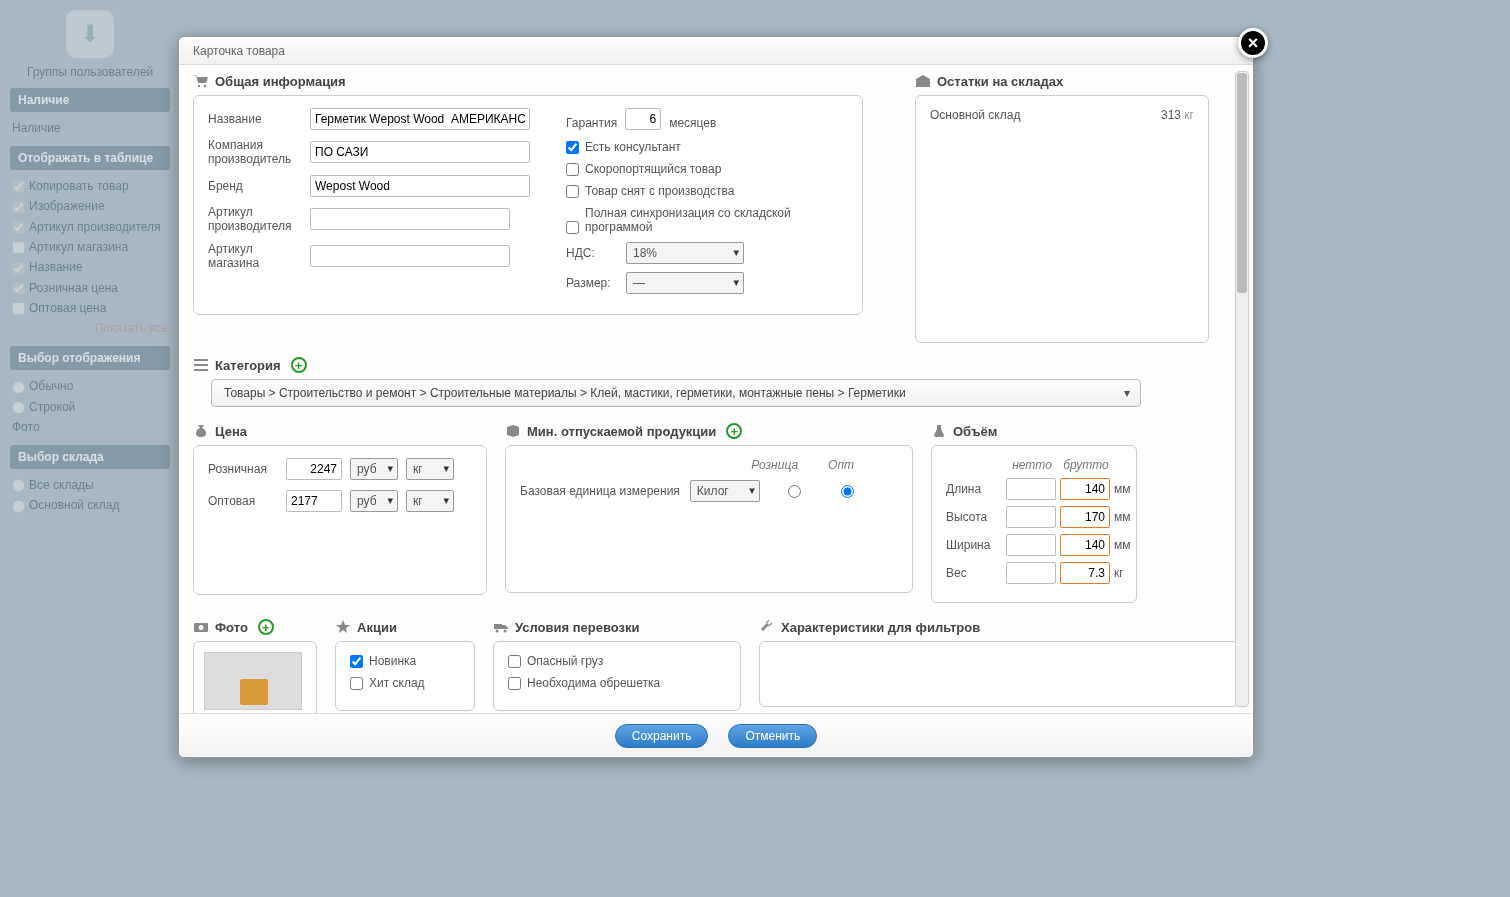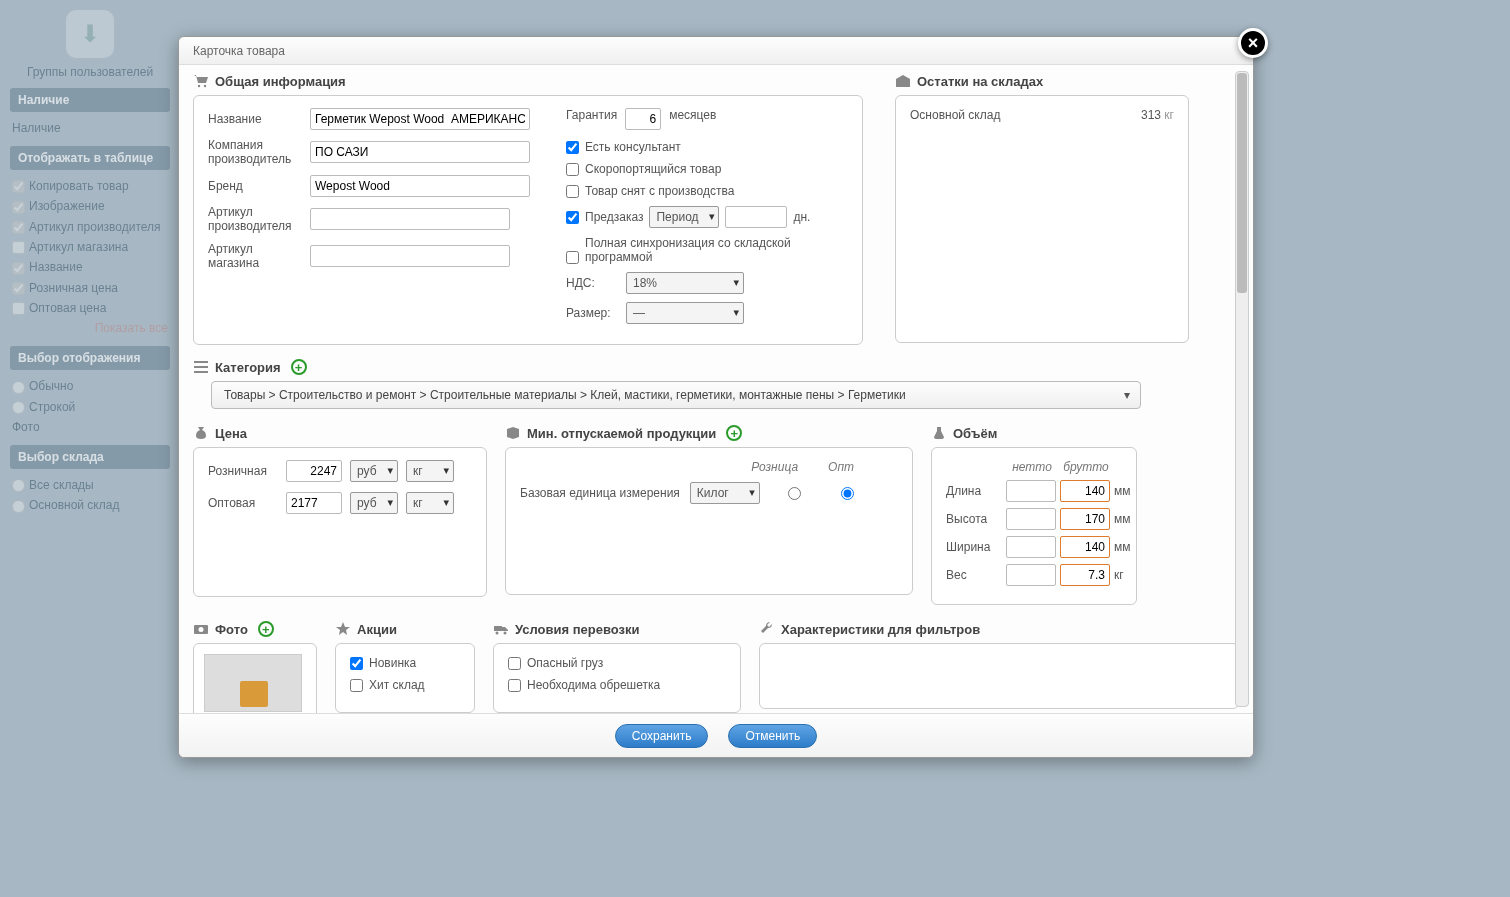--- a/index.html
+++ b/index.html
@@ -100,21 +100,21 @@
     border: 3px solid #fff;
     color: #fff;
     font-size: 18px;
     font-weight: bold;
     display: flex; align-items: center; justify-content: center;
     cursor: pointer;
     z-index: 20;
     box-shadow:0 2px 6px rgba(0,0,0,.4);
   }
 
-  .top-row { display:flex; gap:12px; }
+  .top-row { display:flex; gap:32px; }
   .section-header {
     display:flex; align-items:center; gap:6px;
     font-weight:bold; color:#444; margin-bottom:6px;
     font-size:13px;
   }
   .section-header .icn { width:16px; height:16px; display:inline-flex;align-items:center;justify-content:center;}
   .panel {
     border:1px solid #ccc; border-radius:6px; background:#fff;
     padding:12px 14px;
   }
@@ -124,21 +124,21 @@
   .field-row label { width: 92px; color:#555; }
   .field-row.w2 label { width: 92px; line-height:1.2;}
   input[type=text], select {
     height:22px; border:1px solid #bbb; border-radius:2px;
     padding:0 4px; font-size:12px; background:#fff;
   }
   .gen-cols { display:flex; gap:18px;}
   .gen-left { flex:0 0 340px;}
   .gen-right { flex:1;}
   .chk-row { display:flex; align-items:center; gap:6px; margin-bottom:8px; color:#555;}
-  .warranty-row { display:flex; align-items:flex-start; gap:8px; margin-bottom:10px;}
+  .warranty-row { display:flex; align-items:flex-end; gap:8px; margin-bottom:10px;}
   .sm-sel { width:118px; position:relative; border:1px solid #999; height:22px; background:#f4f4f4; display:flex;align-items:center;padding:0 18px 0 6px;border-radius:2px;}
   .sm-sel::after{content:"▾"; position:absolute; right:4px; top:3px; font-size:11px;color:#333;}
   .tiny-sel { width:70px;}
   .tiny-input { width:62px; text-align:right;}
   .mini-num { width:36px; text-align:right;}
 
   .stock-row { display:flex; justify-content:space-between; margin-bottom:8px; }
 
   .cat-section { margin-top:14px;}
   .cat-dd {
@@ -279,27 +279,20 @@
                 <span>Есть консультант</span>
               </div>
               <div class="chk-row">
                 <input type="checkbox" style="">
                 <span>Скоропортящийся товар</span>
               </div>
               <div class="chk-row">
                 <input type="checkbox" style="">
                 <span>Товар снят с производства</span>
               </div>
-              <div class="chk-row">
-                <input type="checkbox" checked="" style="">
-                <span>Предзаказ</span>
-                <div class="sm-sel tiny-sel">Период</div>
-                <input type="text" class="tiny-input" value="" style="">
-                <span>дн.</span>
-              </div>
               <div class="chk-row" style="align-items:flex-end; margin-left:-20px;">
                 <input type="checkbox" style="margin-top: 2px; margin-left: 20px;">
                 <span style="max-width:220px">Полная синхронизация со складской программой</span>
               </div>
               <div class="field-row" style="margin-top:4px">
                 <label style="width:50px">НДС:</label>
                 <div class="sm-sel">18%</div>
               </div>
               <div class="field-row">
                 <label style="width:50px">Размер:</label>

